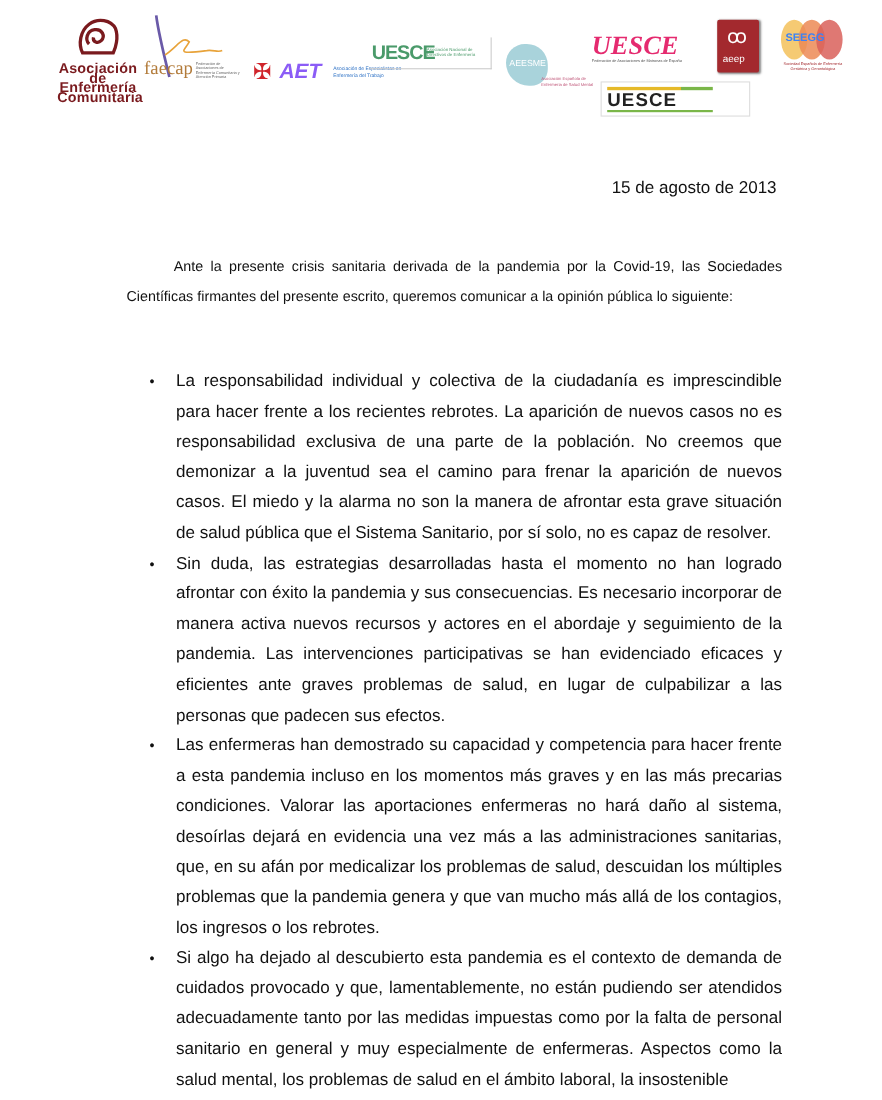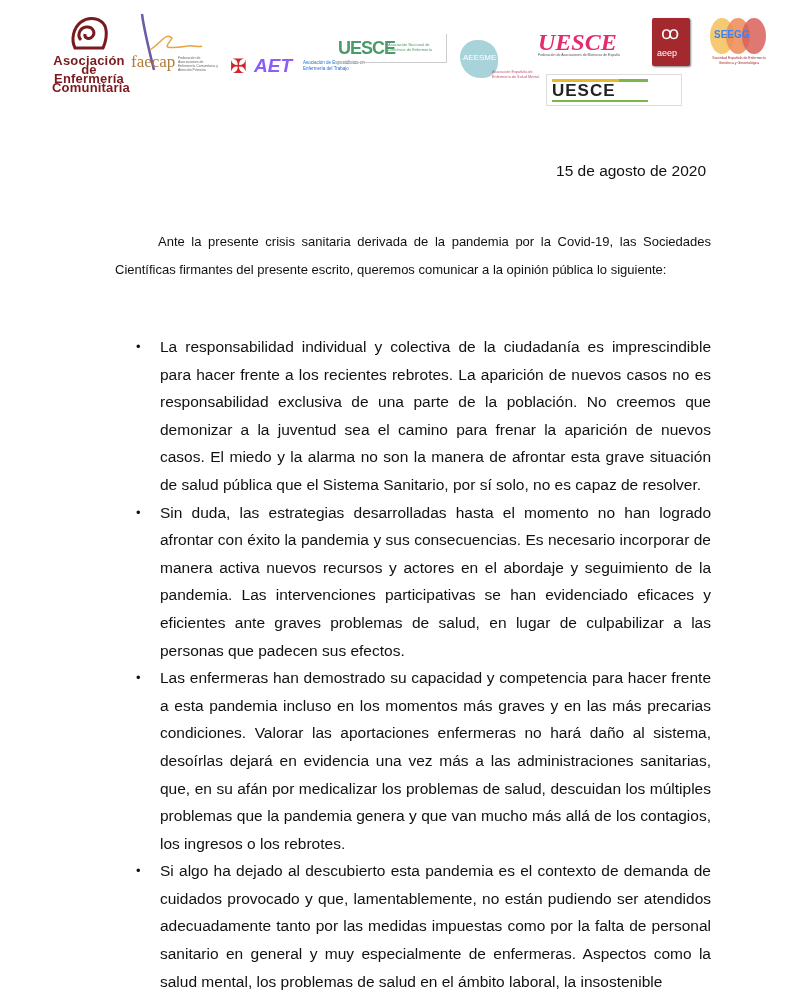--- a/index.html
+++ b/index.html
@@ -123,21 +123,21 @@
   <span class="word">SEEGG</span>
   <span class="sub">Sociedad Española de Enfermería Geriátrica y Gerontológica</span>
 </div>
 
 <div class="logo" id="logo-uesce">
   <div class="top"></div>
   <span class="word">UESCE</span>
   <div class="bot"></div>
 </div>
 
-<div id="date">15 de agosto de 2020</div>
+<div id="date">15 de agosto de 2013</div>
 
 <p class="para" id="intro" style="margin:0">Ante la presente crisis sanitaria derivada de la pandemia por la Covid-19, las Sociedades Científicas firmantes del presente escrito, queremos comunicar a la opinión pública lo siguiente:</p>
 
 <ul class="bullets" id="b1">
   <li><span class="dot">•</span><span>La responsabilidad individual y colectiva de la ciudadanía es imprescindible para hacer frente a los recientes rebrotes. La aparición de nuevos casos no es responsabilidad exclusiva de una parte de la población. No creemos que demonizar a la juventud sea el camino para frenar la aparición de nuevos casos. El miedo y la alarma no son la manera de afrontar esta grave situación de salud pública que el Sistema Sanitario, por sí solo, no es capaz de resolver.</span></li>
   <li><span class="dot">•</span><span>Sin duda, las estrategias desarrolladas hasta el momento no han logrado afrontar con éxito la pandemia y sus consecuencias. Es necesario incorporar de manera activa nuevos recursos y actores en el abordaje y seguimiento de la pandemia. Las intervenciones participativas se han evidenciado eficaces y eficientes ante graves problemas de salud, en lugar de culpabilizar a las personas que padecen sus efectos.</span></li>
   <li><span class="dot">•</span><span>Las enfermeras han demostrado su capacidad y competencia para hacer frente a esta pandemia incluso en los momentos más graves y en las más precarias condiciones. Valorar las aportaciones enfermeras no hará daño al sistema, desoírlas dejará en evidencia una vez más a las administraciones sanitarias, que, en su afán por medicalizar los problemas de salud, descuidan los múltiples problemas que la pandemia genera y que van mucho más allá de los contagios, los ingresos o los rebrotes.</span></li>
   <li><span class="dot">•</span><span>Si algo ha dejado al descubierto esta pandemia es el contexto de demanda de cuidados provocado y que, lamentablemente, no están pudiendo ser atendidos adecuadamente tanto por las medidas impuestas como por la falta de personal sanitario en general y muy especialmente de enfermeras. Aspectos como la salud mental, los problemas de salud en el ámbito laboral, la insostenible</span></li>
 </ul>
 

